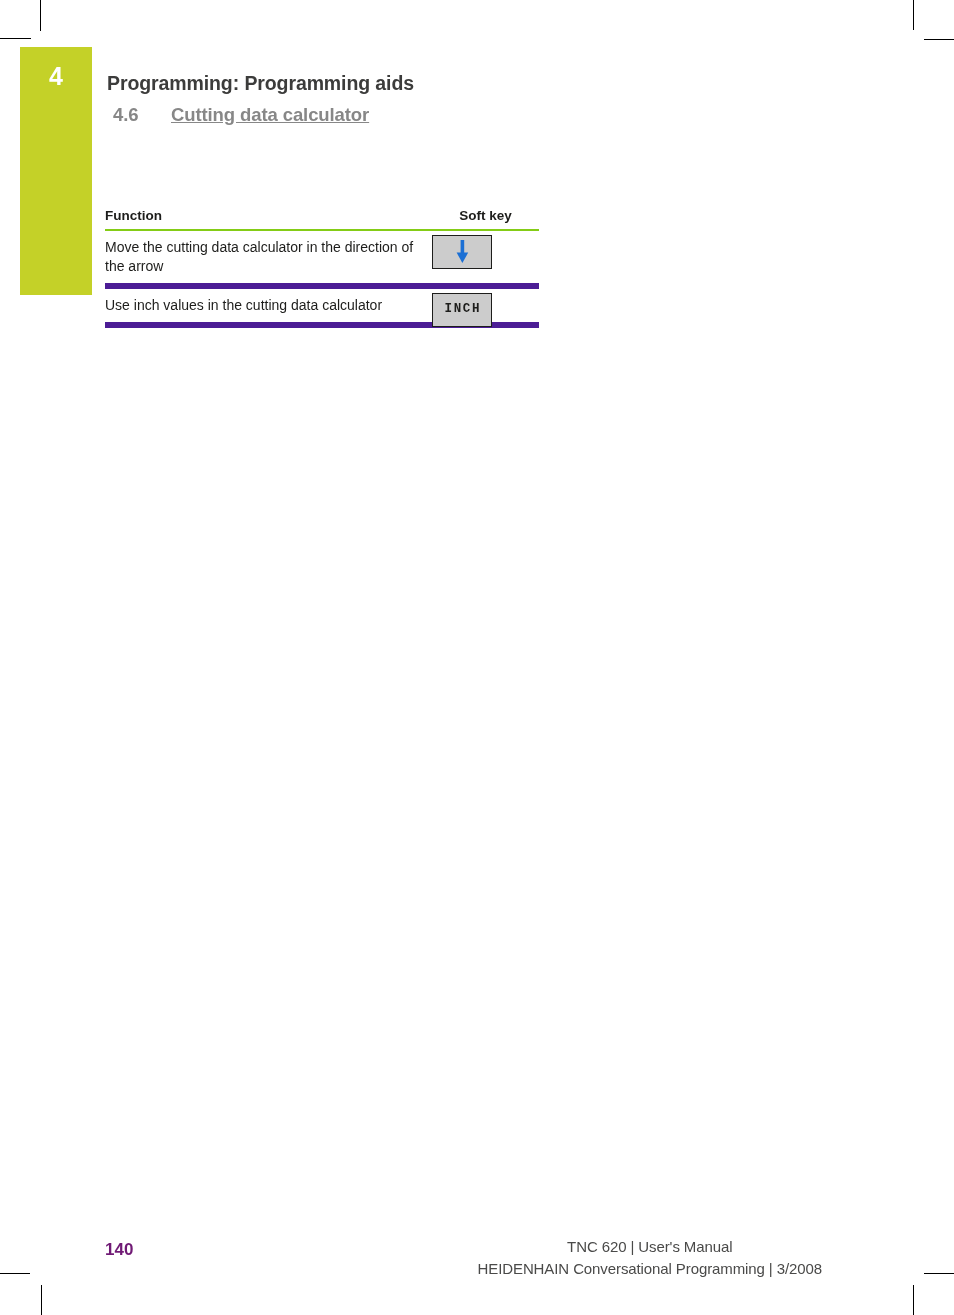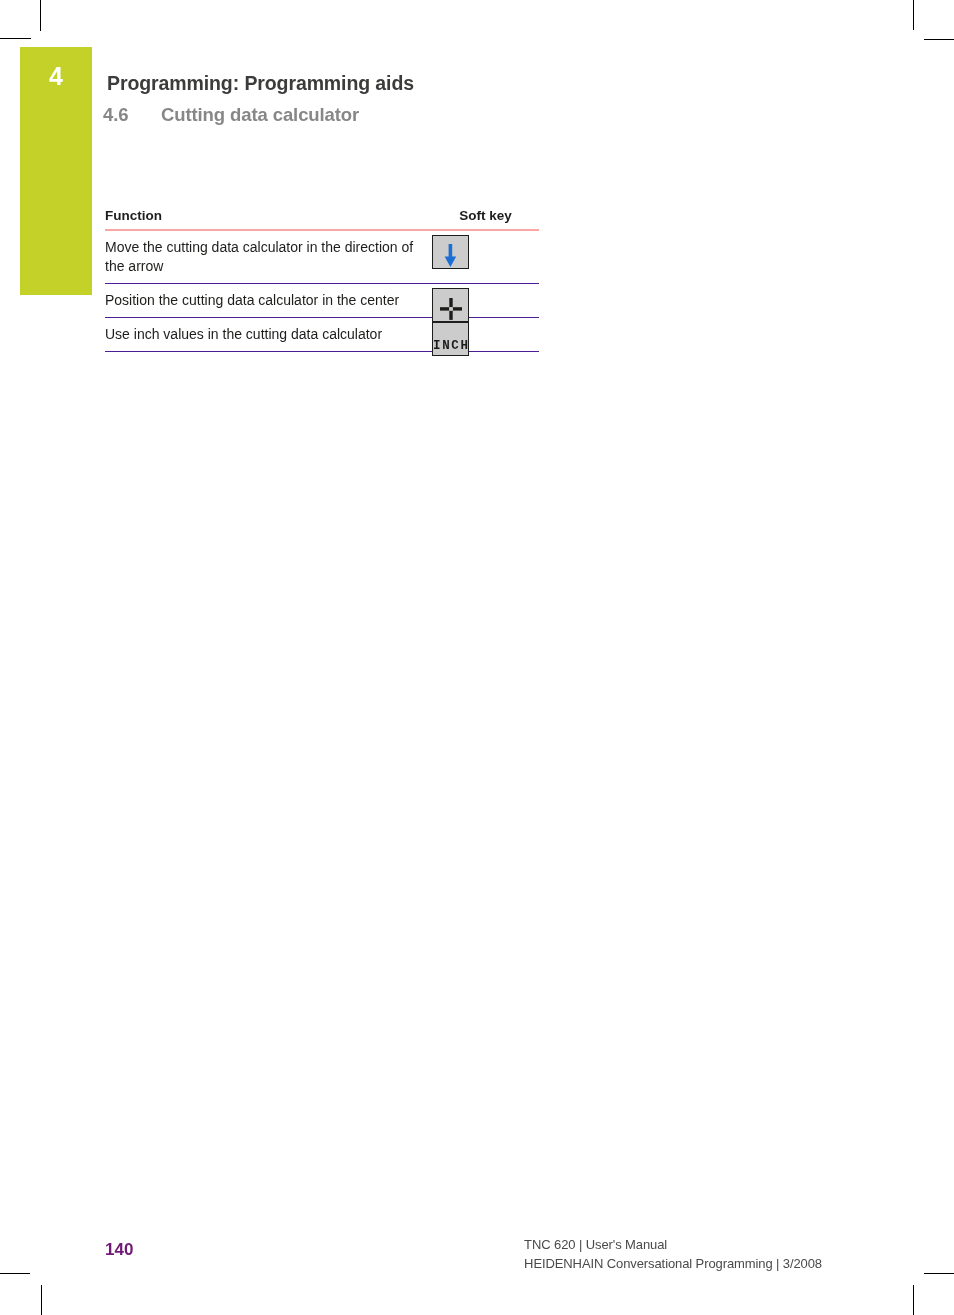--- a/index.html
+++ b/index.html
@@ -58,27 +58,28 @@
     position: absolute;
     left: 107px;
     top: 72px;
     font-size: 19.5px;
     font-weight: bold;
     color: #3c3c3b;
     letter-spacing: -0.1px;
   }
   .section-heading {
     position: absolute;
-    left: 103px;
+    left: 113px;
     top: 104px;
     font-size: 18.5px;
     font-weight: bold;
     color: #878787;
     letter-spacing: -0.1px;
     white-space: nowrap;
+    text-decoration: underline;
   }
   .section-heading .sec-num {
     display: inline-block;
     width: 58px;
   }
 
   
   .table-wrap {
     position: absolute;
     left: 105px;
@@ -93,56 +94,56 @@
   .tbl col.c-func { width: 327px; }
   .tbl col.c-key  { width: 107px; }
 
   .tbl th {
     text-align: left;
     font-size: 13.5px;
     font-weight: bold;
     color: #1d1d1b;
     padding: 0 0 6px 0;
     vertical-align: bottom;
-    border-bottom: 2px solid #fca5a5;
+    border-bottom: 2px solid #84cc16;
   }
   .tbl th.th-key {
     text-align: center;
     padding-left: 0px;
   }
 
   .tbl td {
     font-size: 14px;
     color: #1d1d1b;
     line-height: 1.35;
     padding: 7px 10px 7px 0;
     vertical-align: top;
-    border-bottom: 1px solid #4c1d95;
+    border-bottom: 6px solid #4c1d95;
   }
   .tbl tr.row-last td {
     border-bottom: none;
   }
   .tbl td.td-key {
     padding: 0;
     position: relative;
     vertical-align: top;
   }
 
   
   .softkey {
     position: absolute;
     top: 4px;
     left: 0px;
-    width: 37px;
+    width: 60px;
     height: 34px;
     background: #cccccc;
     border: 1.6px solid #1d1d1b;
     box-sizing: border-box;
     display: flex;
-    align-items: flex-end;
+    align-items: center;
     justify-content: center;
   }
   .softkey-label {
     font-family: "Liberation Mono", "DejaVu Sans Mono", monospace;
     font-size: 12.5px;
     font-weight: bold;
     color: #1d1d1b;
     letter-spacing: 1.6px;
     text-indent: 1.6px;
   }
@@ -154,22 +155,22 @@
     left: 105px;
     top: 1240px;
     font-size: 17px;
     font-weight: bold;
     color: #701a75;
   }
   .footer-right {
     position: absolute;
     right: 132px;
     top: 1236px;
-    text-align: left;
-    font-size: 13px;
+    text-align: center;
+    font-size: 15px;
     color: #4a4a49;
     line-height: 1.45;
     letter-spacing: -0.1px;
   }
 </style>
 </head>
 <body>
 
 <div class="crop crop-v crop-tl-v"></div>
 <div class="crop crop-h crop-tl-h"></div>
@@ -208,36 +209,20 @@
             <span>
               <svg width="13" height="24" viewBox="0 0 13 24">
                 <rect x="4.6" y="0" width="3.6" height="15" fill="#1b6fd4"></rect>
                 <polygon points="6.4,23 0.6,12.6 12.2,12.6" fill="#1b6fd4"></polygon>
               </svg>
             </span>
           </div>
         </td>
       </tr>
       <tr>
-        <td>Position the cutting data calculator in the center</td>
-        <td class="td-key">
-          <div class="softkey">
-            <span>
-              <svg width="24" height="24" viewBox="0 0 24 24">
-                <rect x="1" y="10.2" width="9.3" height="3.4" fill="#1d1d1b"></rect>
-                <rect x="13.7" y="10.2" width="9.3" height="3.4" fill="#1d1d1b"></rect>
-                <rect x="10.3" y="1" width="3.4" height="9.3" fill="#1d1d1b"></rect>
-                <rect x="10.3" y="13.6" width="3.4" height="9.3" fill="#1d1d1b"></rect>
-                <rect x="10.3" y="10.2" width="3.4" height="3.4" fill="#cccccc"></rect>
-              </svg>
-            </span>
-          </div>
-        </td>
-      </tr>
-      <tr>
         <td>Use inch values in the cutting data calculator</td>
         <td class="td-key">
           <div class="softkey">
             <span class="softkey-label">INCH</span>
           </div>
         </td>
       </tr>
     </tbody>
   </table>
 </div>

